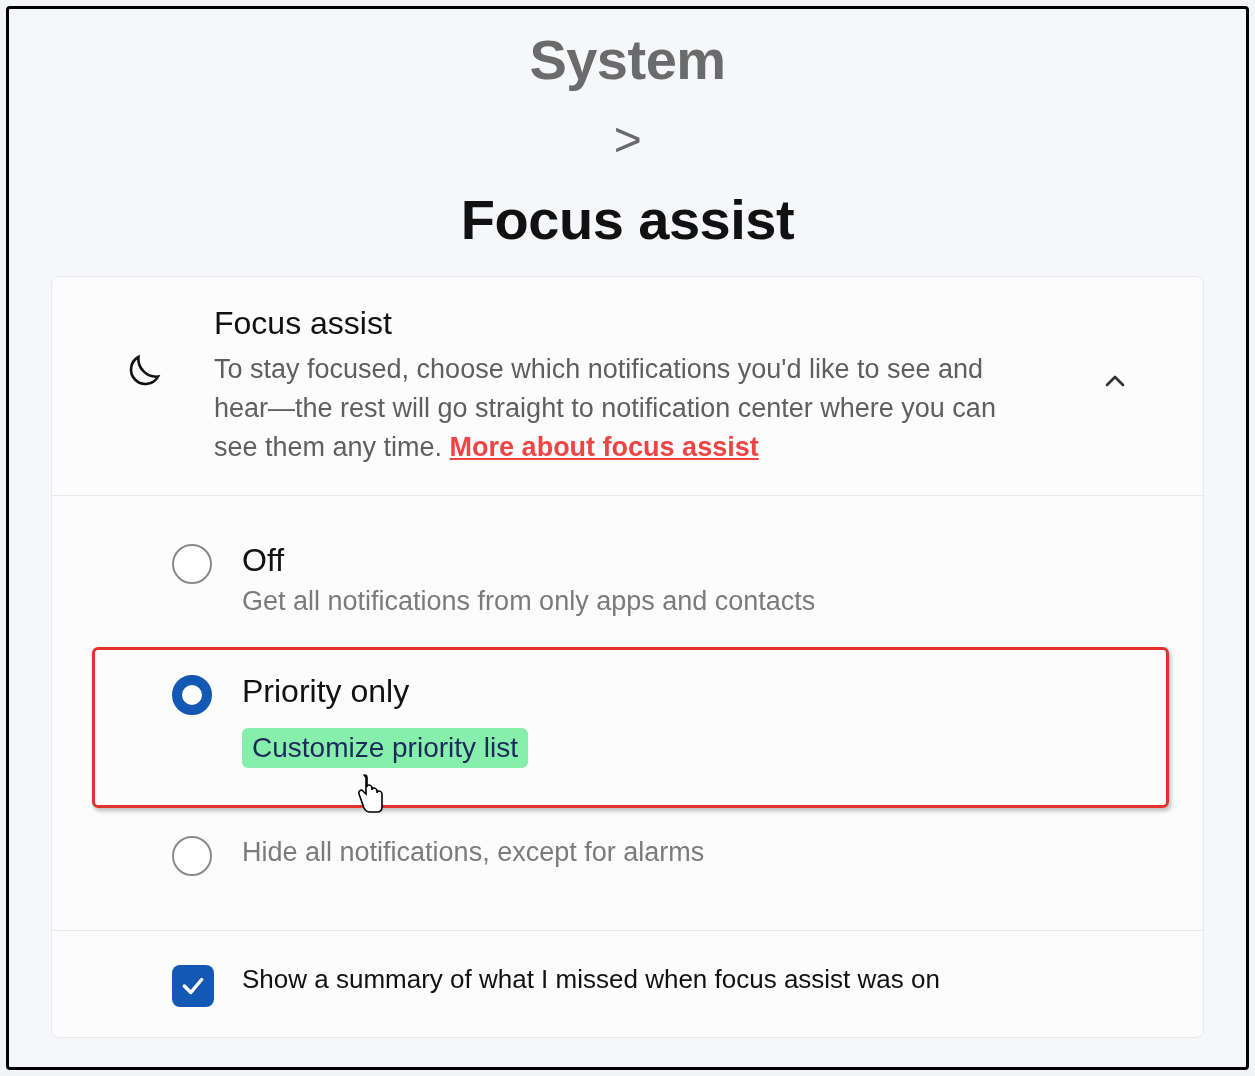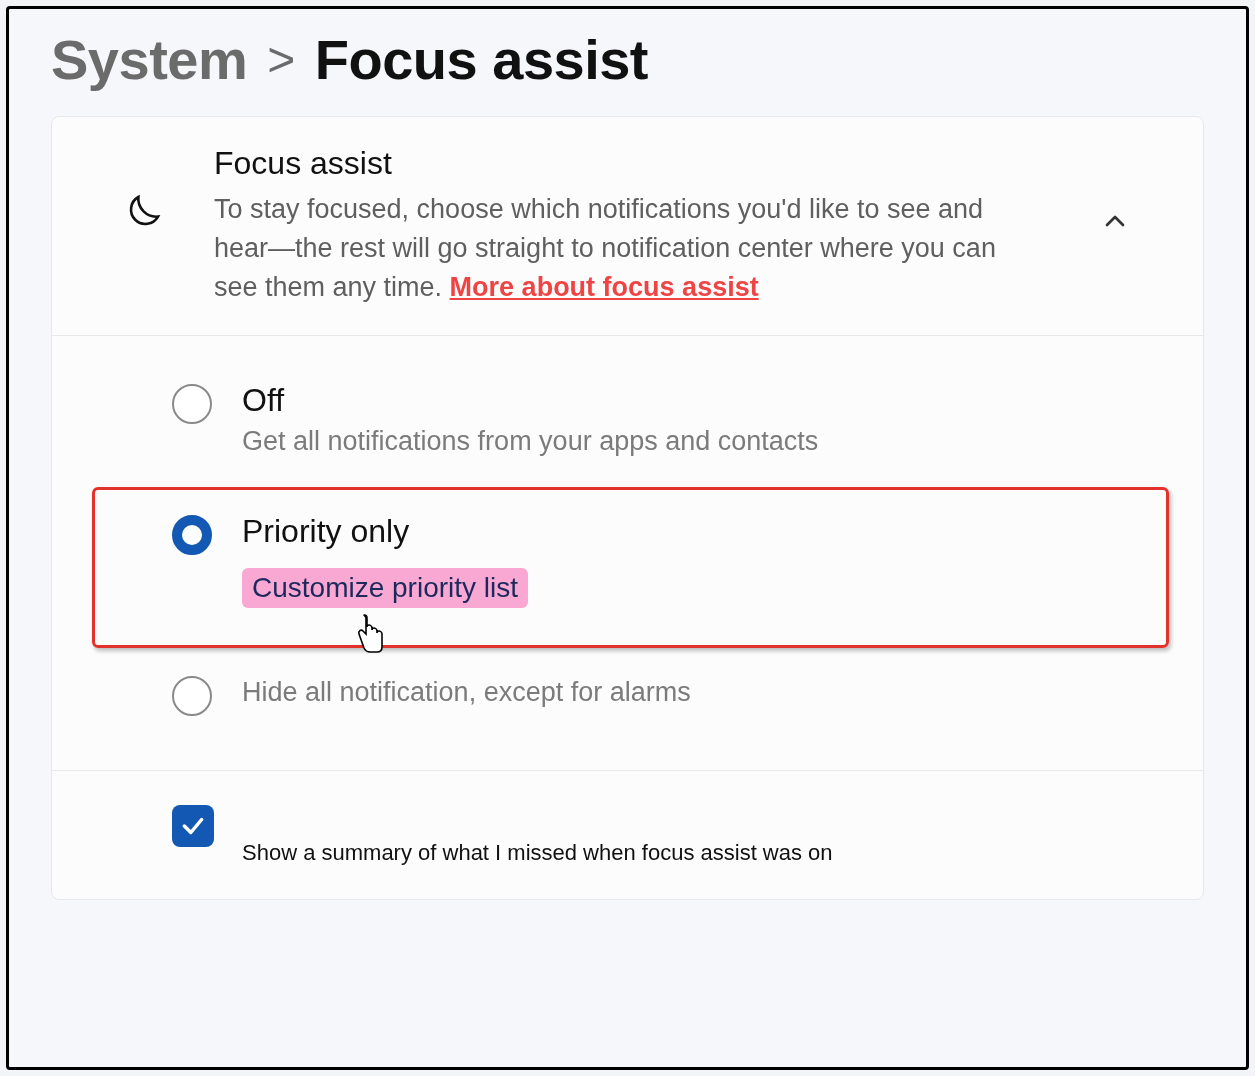--- a/index.html
+++ b/index.html
@@ -20,20 +20,21 @@
   }
   
   .breadcrumb {
     display: flex;
     align-items: center;
     font-size: 56px;
     font-weight: 600;
     padding: 18px 42px 24px 42px;
     letter-spacing: -0.5px;
     gap: 20px;
+    flex-direction: column;
   }
   .breadcrumb .parent { color: #6b6b6b; }
   .breadcrumb .sep { color: #6b6b6b; font-weight: 400; font-size: 48px; }
   .breadcrumb .current { color: #111; }
 
   
   .card {
     background: #fcfcfd;
     border: 1px solid #e8e8eb;
     border-radius: 8px;
@@ -112,21 +113,21 @@
   .option-sub {
     font-size: 27px;
     color: #7b7b7b;
     line-height: 1.4;
   }
   .sub-link {
     display: inline-block;
     margin-top: 14px;
     font-size: 28px;
     color: #1b2a5b;
-    background: #f9a8d4;
+    background: #86efac;
     padding: 4px 10px;
     border-radius: 6px;
     cursor: pointer;
     position: relative;
   }
   .highlight {
     position: absolute;
     inset: 0;
     border: 3px solid #e2322c;
     border-radius: 6px;
@@ -147,25 +148,24 @@
     border-radius: 8px;
     background: #1359b3;
     display: flex;
     align-items: center;
     justify-content: center;
     cursor: pointer;
     flex-shrink: 0;
     margin-top: 4px;
   }
   .checkbox-label {
-    font-size: 22px;
+    font-size: 26px;
     color: #111;
     line-height: 1.45;
     max-width: 820px;
-    margin-top: 36px;
   }
 
   
   .cursor-pointer {
     position: absolute;
     left: 110px;
     top: 46px;
     width: 36px;
     height: 40px;
     pointer-events: none;
@@ -202,21 +202,21 @@
         </svg>
       </div>
     </div>
 
     <div class="section" style="padding:20px 0 28px 0;">
 
       <div class="option-row">
         <div class="radio"></div>
         <div class="option-text">
           <div class="option-title">Off</div>
-          <div class="option-sub">Get all notifications from your apps and contacts</div>
+          <div class="option-sub">Get all notifications from only apps and contacts</div>
         </div>
       </div>
 
       <div class="option-row hl" style="position:relative;">
         <div class="highlight"></div>
         <div class="radio selected"></div>
         <div class="option-text">
           <div class="option-title">Priority only</div>
           <div class="sub-link">
             <span>Customize priority list</span>
@@ -225,21 +225,21 @@
                 <path d="M14 4 v16 l-3-3 c-2-2-5 0-4 3 l5 14 c1 2 3 4 6 4 h7 c3 0 5-2 5-5 v-13 c0-2-2-3-3-3 c-1 0-2 1-2 2 v-2 c0-2-2-3-3-3 c-1 0-2 1-2 2 v-2 c0-2-2-3-3-3 c-1 0-2 1-2 2 V4 c0-2-1-3-2.5-3 S14 2 14 4 z" fill="#fff" stroke="#000" stroke-width="1.6"></path>
               </svg>
             </span>
           </div>
         </div>
       </div>
 
       <div class="option-row">
         <div class="radio"></div>
         <div class="option-text">
-          <div class="option-sub">Hide all notification, except for alarms</div>
+          <div class="option-sub">Hide all notifications, except for alarms</div>
         </div>
       </div>
 
     </div>
 
     <div class="section checkbox-row">
       <div class="checkbox">
         <svg width="26" height="26" viewBox="0 0 24 24" fill="none" stroke="#fff" stroke-width="3.2" stroke-linecap="round" stroke-linejoin="round">
           <polyline points="4 12 10 18 20 6"></polyline>
         </svg>

